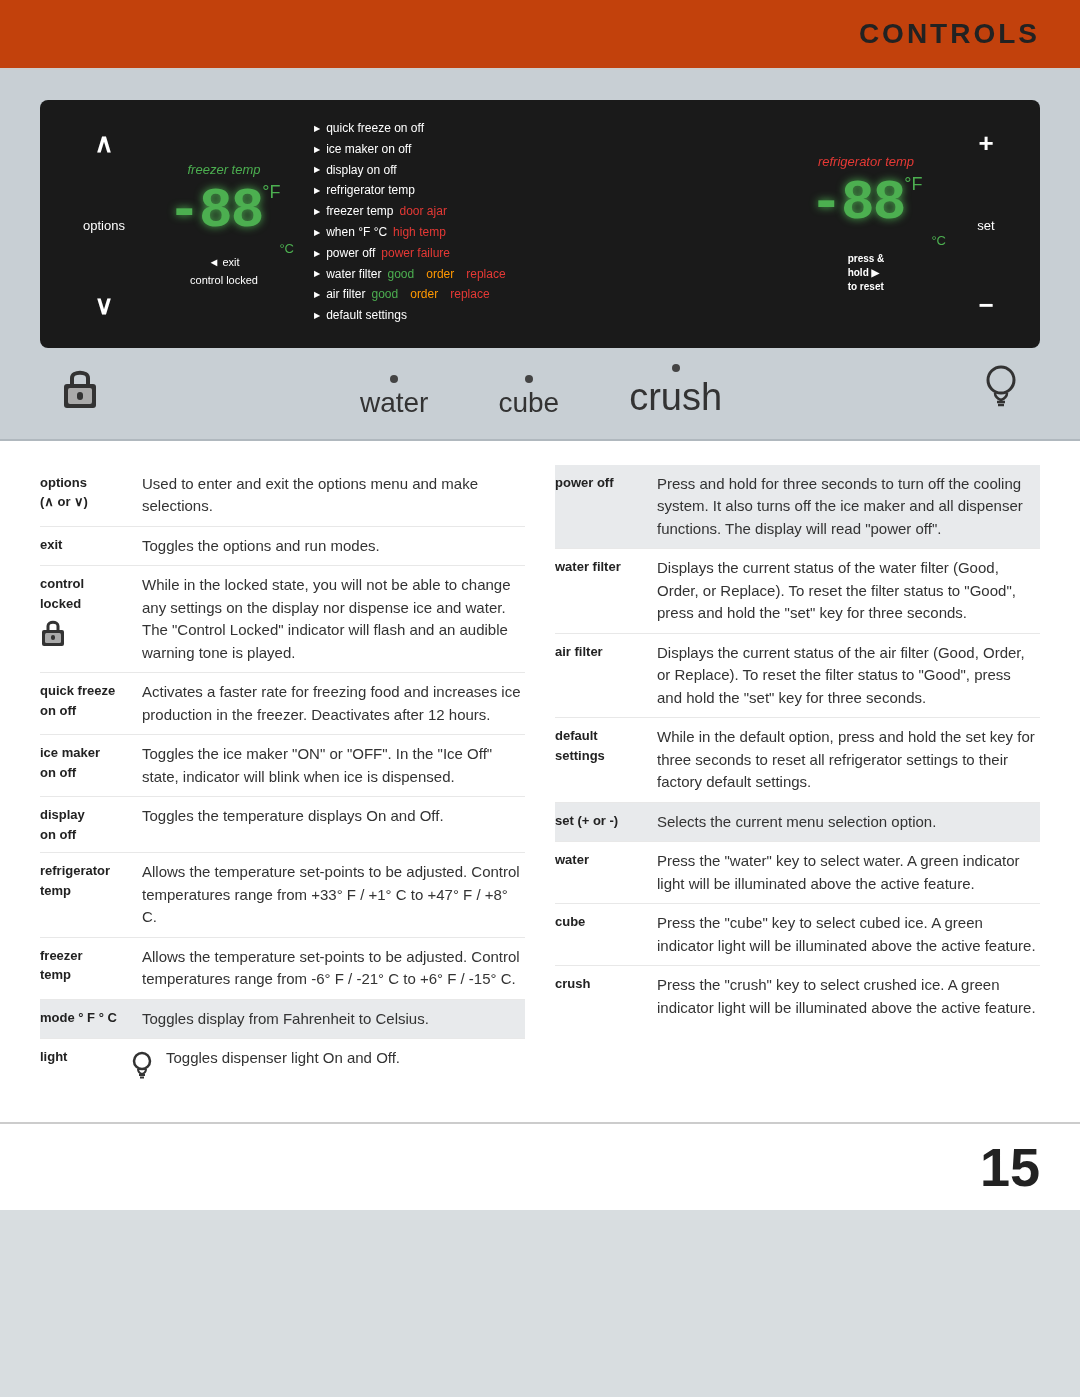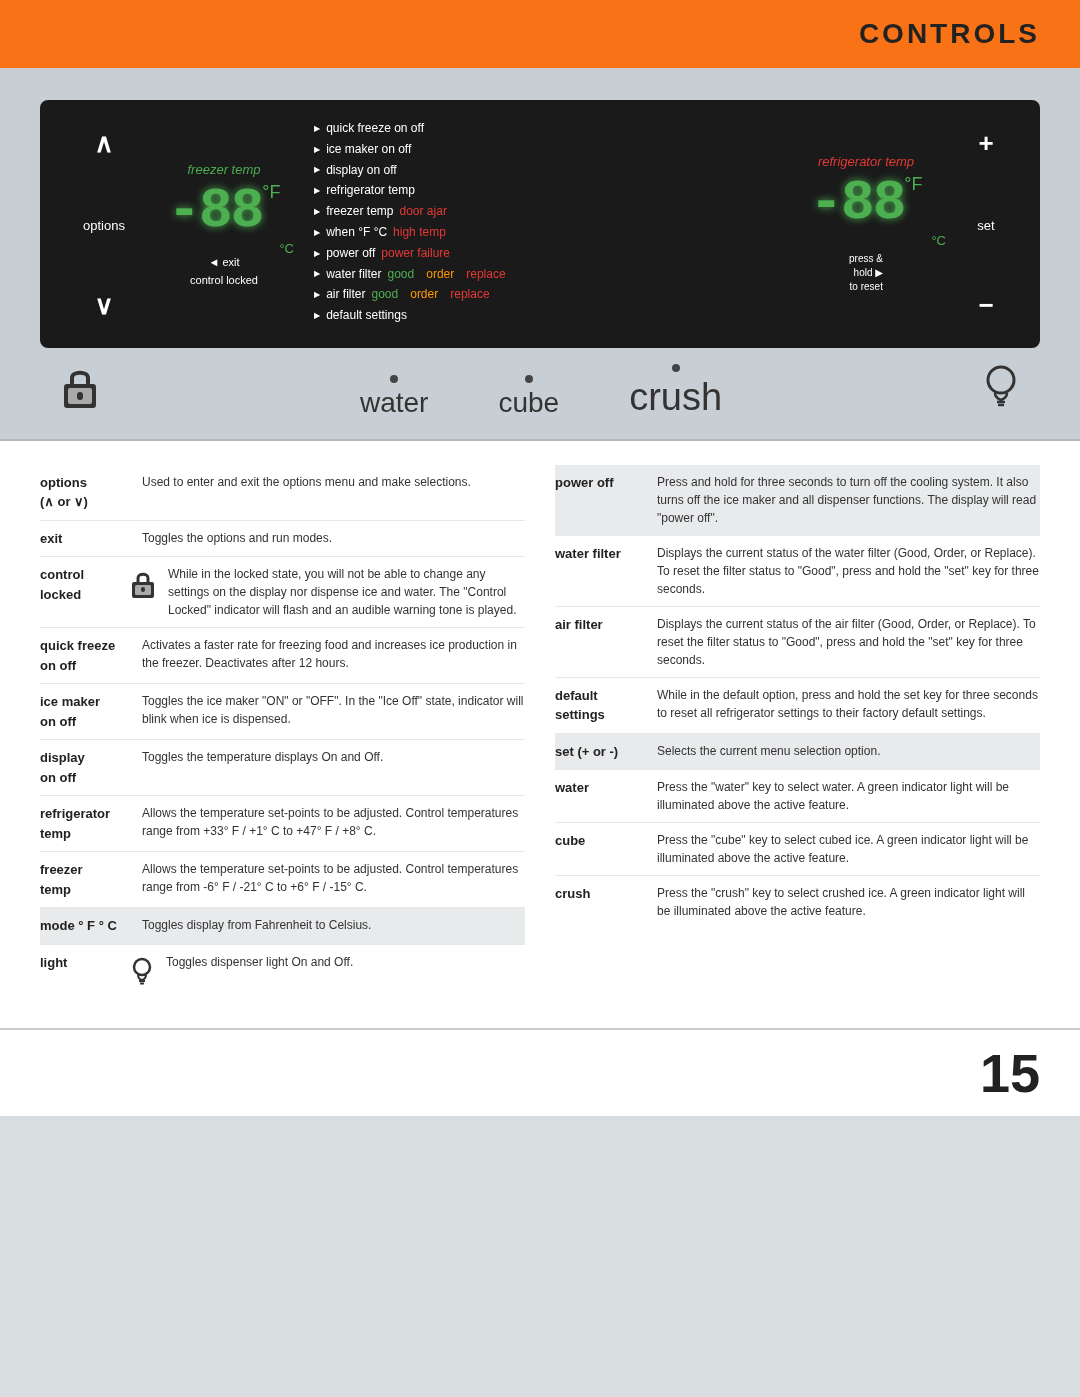--- a/index.html
+++ b/index.html
@@ -7,21 +7,21 @@
       font-family: Arial, sans-serif;
       background: #d8dde0;
       width: 1080px;
       min-height: 1397px;
       color: #222;
       font-size: 14px;
     }
 
     
     .header {
-      background: #f97316;
+      background: #c2410c;
       border-bottom: 2px solid #ccc;
       padding: 18px 40px;
       text-align: right;
     }
     .header h1 {
       font-size: 28px;
       font-weight: bold;
       letter-spacing: 3px;
       color: #222;
     }
@@ -151,23 +151,24 @@
     }
     .temp-label-red {
       color: #e53935;
       font-size: 13px;
       margin-bottom: 6px;
       font-style: italic;
     }
     .press-hold-label {
       color: white;
       font-size: 10px;
-      text-align: right;
+      text-align: left;
       margin-top: 4px;
       line-height: 1.4;
+      font-weight: bold;
     }
 
     
     .right-controls {
       display: flex;
       flex-direction: column;
       align-items: center;
       justify-content: space-between;
       width: 60px;
       padding: 10px 0;
@@ -217,21 +218,21 @@
     .def-row:last-child { border-bottom: none; }
 
     .def-term {
       font-weight: bold;
       font-size: 13px;
       min-width: 90px;
       flex-shrink: 0;
       line-height: 1.5;
     }
     .def-desc {
-      font-size: 12px;
+      font-size: 15px;
       color: #333;
       line-height: 1.5;
     }
 
     
     .footer {
       background: white;
       border-top: 2px solid #ccc;
       padding: 12px 40px;
       display: flex;
@@ -401,21 +402,21 @@
         <div class="def-term">options<br>(∧ or ∨)</div>
         <div class="def-desc">Used to enter and exit the options menu and make selections.</div>
       </div>
 
       <div class="def-row">
         <div class="def-term">exit</div>
         <div class="def-desc">Toggles the options and run modes.</div>
       </div>
 
       <div class="def-row">
-        <div style="display:flex;min-width:90px;flex-shrink:0;">
+        <div style="display:flex;flex-direction:column;min-width:90px;flex-shrink:0;">
           <div class="def-term">control<br>locked</div>
           <div style="margin-top:4px;">
             <svg width="26" height="30" viewBox="0 0 26 30" fill="none">
               <rect x="2" y="13" width="22" height="16" rx="2" fill="#333"></rect>
               <rect x="5" y="16" width="16" height="10" rx="1.5" fill="#aaa"></rect>
               <path d="M8 13 V9 C8 4 18 4 18 9 V13" stroke="#333" stroke-width="3" fill="none" stroke-linecap="round"></path>
               <rect x="11" y="18" width="4" height="5" rx="2" fill="#333"></rect>
             </svg>
           </div>
         </div>

